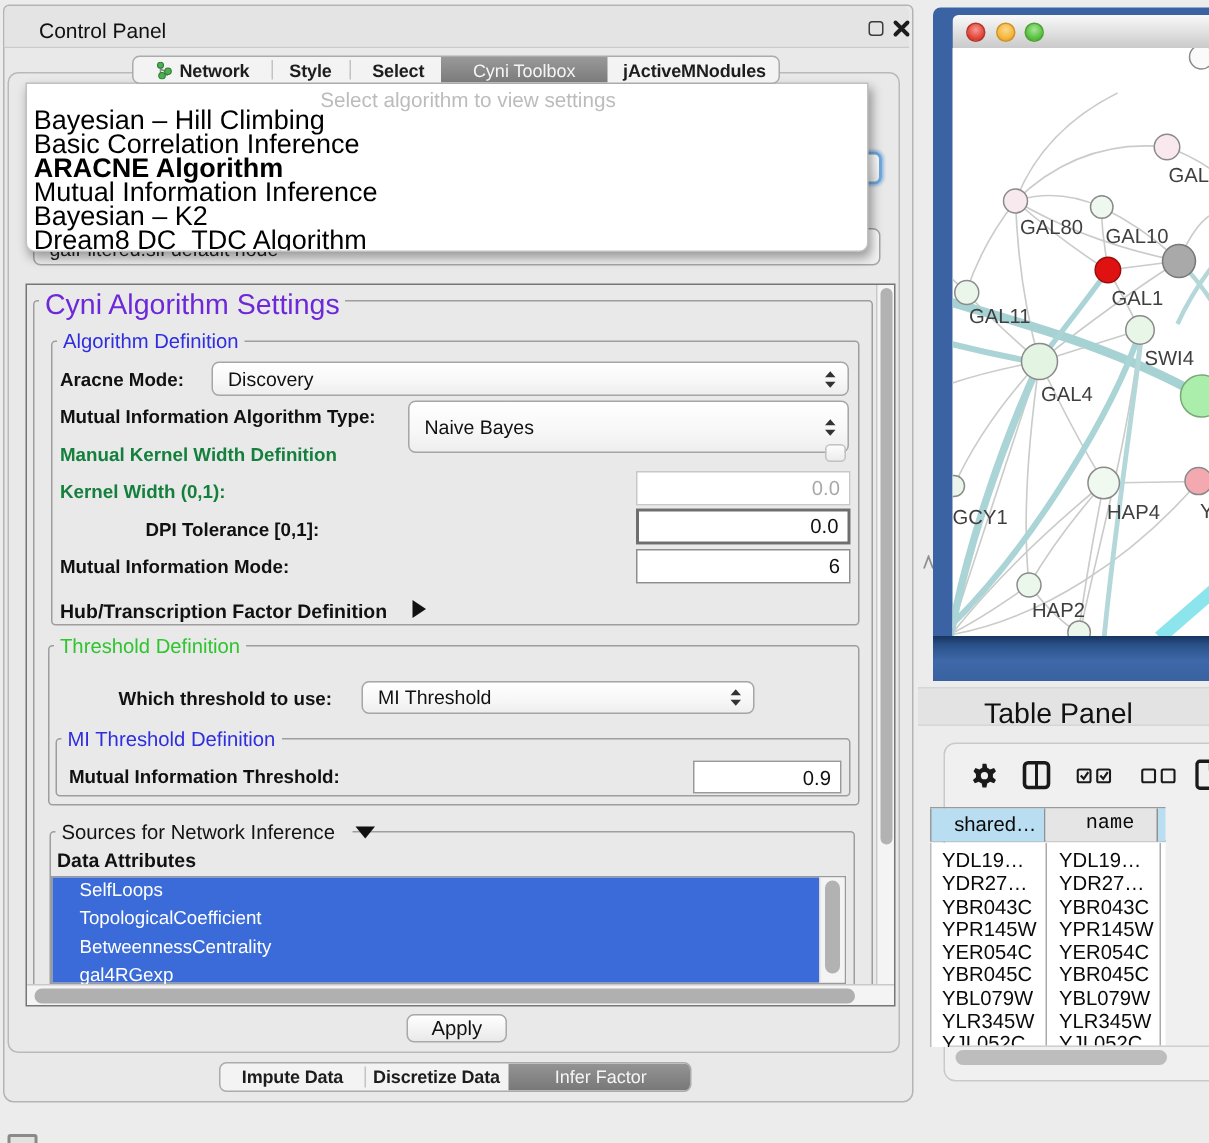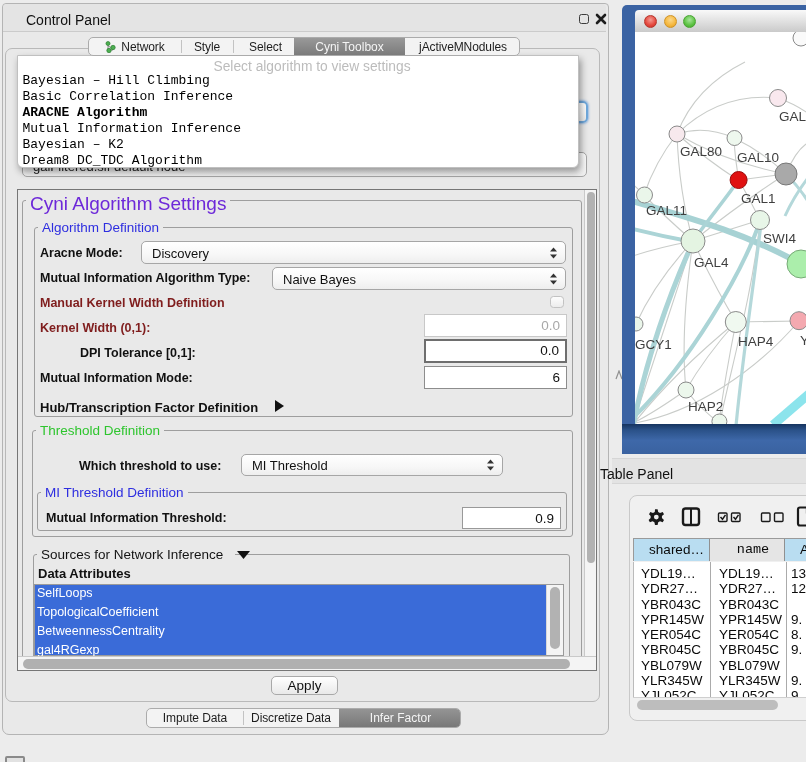--- a/index.html
+++ b/index.html
@@ -1,30 +1,30 @@
 <!DOCTYPE html>
 <html><head>
 <meta charset="utf-8">
 <style>
 html,body{margin:0;padding:0;}
 body{width:806px;height:762px;position:relative;overflow:hidden;background:#ececec;
  font-family:"Liberation Sans",sans-serif;-webkit-font-smoothing:antialiased;}
 .ab{position:absolute;}
 .lbl{font-weight:bold;font-size:12.5px;color:#111;white-space:nowrap;}
-.dis{color:#7f1d1d;}
+.dis{color:#15803d;}
 .combo{position:absolute;background:linear-gradient(#ffffff,#f7f7f7 60%,#eeeeee);
  border:1px solid #a6a6a6;border-radius:5px;box-sizing:border-box;font-size:13px;color:#111;}
 .combo .tx{position:absolute;left:10px;top:50%;transform:translateY(-50%);white-space:nowrap;}
 .updn{position:absolute;right:7px;top:50%;transform:translateY(-50%);width:9px;height:12px;}
 .field{position:absolute;background:#fff;box-sizing:border-box;font-size:13.5px;color:#111;
  text-align:right;padding-right:6px;line-height:21px;}
 .group{position:absolute;border:1px solid #9e9e9e;border-radius:3px;box-sizing:border-box;}
 .gtitle{position:absolute;top:-8px;left:3px;background:#e9e9e9;padding:0 4px;font-size:13.5px;white-space:nowrap;}
 .seg{position:absolute;top:0;bottom:0;display:flex;align-items:center;justify-content:center;
- font-size:12px;font-weight:400;color:#1d1d1d;white-space:nowrap;letter-spacing:-0.1px;}
+ font-size:12px;font-weight:700;color:#1d1d1d;white-space:nowrap;letter-spacing:-0.1px;}
 .segdark{background:linear-gradient(#999999,#7b7b7b);color:#f5f5f5;font-weight:400;letter-spacing:0;}
 .vsep{position:absolute;top:2px;bottom:2px;width:1px;background:#c3c3c3;}
 </style>
 </head>
 <body>
 
 <div class="ab" id="win" style="left:2px;top:3px;width:605px;height:730px;background:#e9e9e9;border:1px solid #b4b4b4;border-radius:4px 4px 7px 7px;"></div>
 <div class="ab" style="left:3px;top:4px;width:603px;height:27px;background:#e4e4e4;border-bottom:1px solid #cbcbcb;border-radius:4px 4px 0 0;"></div>
 <div class="ab" style="left:26px;top:12px;font-size:14px;color:#111;">Control Panel</div>
 <div class="ab" style="left:579px;top:14px;width:8px;height:8px;border:1.6px solid #3c3c3c;border-radius:2.5px;"></div>
@@ -66,31 +66,31 @@
     <span class="gtitle" style="color:#2e2ee0;">Algorithm Definition</span>
   </div>
   <div class="lbl ab" style="left:22px;top:56px;">Aracne Mode:</div>
   <div class="combo" style="left:123px;top:51px;width:425px;height:23px;">
     <div class="tx">Discovery</div>
     <svg class="updn" viewBox="0 0 9 12">
         <path d="M1 4.5 L4.5 0.5 L8 4.5 Z M1 7.5 L4.5 11.5 L8 7.5 Z" fill="#333"></path>
       </svg>
   </div>
   <div class="lbl ab" style="left:22px;top:81px;">Mutual Information Algorithm Type:</div>
-  <div class="combo" style="left:254px;top:77px;width:294px;height:23px;">
+  <div class="combo" style="left:254px;top:77px;width:294px;height:35px;">
     <div class="tx">Naive Bayes</div>
     <svg class="updn" viewBox="0 0 9 12">
         <path d="M1 4.5 L4.5 0.5 L8 4.5 Z M1 7.5 L4.5 11.5 L8 7.5 Z" fill="#333"></path>
       </svg>
   </div>
   <div class="lbl dis ab" style="left:22px;top:106px;">Manual Kernel Width Definition</div>
   <div class="ab" style="left:532px;top:106px;width:14px;height:12px;border:1px solid #c2c2c2;border-radius:3.5px;background:linear-gradient(#fdfdfd,#ececec);box-sizing:border-box;"></div>
   <div class="lbl dis ab" style="left:22px;top:131px;">Kernel Width (0,1):</div>
   <div class="field" style="left:406px;top:124px;width:143px;height:23px;border:1px solid #c8c8c8;color:#a8a8a8;">0.0</div>
-  <div class="lbl ab" style="left:22px;top:156px;padding-left:40px;">DPI Tolerance [0,1]:</div>
+  <div class="lbl ab" style="left:39px;top:156px;padding-left:40px;">DPI Tolerance [0,1]:</div>
   <div class="field" style="left:406px;top:149px;width:143px;height:24px;border:2px solid #6e6e6e;line-height:20px;">0.0</div>
   <div class="lbl ab" style="left:22px;top:181px;">Mutual Information Mode:</div>
   <div class="field" style="left:406px;top:176px;width:143px;height:23px;border:1px solid #8d8d8d;">6</div>
 
   <div class="lbl ab" style="left:22px;top:210px;font-size:13px;">Hub/Transcription Factor Definition</div>
   <svg class="ab" style="left:255px;top:209px;" width="12" height="14" viewBox="0 0 12 14">
       <path d="M2 1 L11 7 L2 13 Z" fill="#111"></path>
     </svg>
 
   <div class="group" style="left:14px;top:240px;width:541px;height:107px;">
@@ -111,21 +111,21 @@
 
   <div class="group" style="left:15px;top:364px;width:537px;height:130px;">
     <span class="gtitle" style="font-size:13.5px;color:#141414;">Sources for Network Inference&nbsp;&nbsp;</span>
   </div>
   <svg class="ab" style="left:218px;top:359px;" width="15" height="11" viewBox="0 0 15 11">
       <path d="M1 2 L14 2 L7.5 10 Z" fill="#111"></path>
     </svg>
   <div class="lbl ab" style="left:20px;top:376px;font-size:13px;">Data Attributes</div>
   <div class="ab" style="left:16px;top:394px;width:530px;height:72px;border:1px solid #9a9a9a;background:#fff;box-sizing:border-box;">
     <div class="ab" style="left:0;top:0;width:511px;height:70px;background:#3a6bd8;color:#fff;font-size:12.5px;">
-      <div style="padding:0 0 0 2px;margin-top:-1.5px;line-height:19.2px;white-space:nowrap;">SelfLoops<br>TopologicalCoefficient<br>BetweennessCentrality<br>gal4RGexp</div>
+      <div style="padding:0 0 0 18px;margin-top:-1.5px;line-height:19.2px;white-space:nowrap;">SelfLoops<br>TopologicalCoefficient<br>BetweennessCentrality<br>gal4RGexp</div>
     </div>
     <div class="ab" style="left:511px;top:0;width:17px;height:70px;background:#f4f4f4;border-left:1px solid #d8d8d8;box-sizing:border-box;">
       <div class="ab" style="left:2.5px;top:2px;width:10px;height:62px;background:#b2b2b2;border-radius:5px;"></div>
     </div>
   </div>
 
   <div class="ab" style="left:566px;top:0;width:12px;height:466px;background:#f4f4f4;border-left:1px solid #c9c9c9;box-sizing:border-box;">
     <div class="ab" style="left:1.5px;top:2px;width:8px;height:371px;background:#b2b2b2;border-radius:4px;"></div>
   </div>
   <div class="ab" style="left:0;top:466px;width:578px;height:14px;background:#f4f4f4;border-top:1px solid #c9c9c9;box-sizing:border-box;">
@@ -137,21 +137,21 @@
 
 <div class="ab" style="left:146px;top:708px;width:315px;height:20px;background:#f3f3f3;border:1px solid #ababab;border-radius:5px;box-sizing:border-box;overflow:hidden;">
   <div class="seg" style="left:0;width:96px;">Impute Data</div>
   <div class="vsep" style="left:96px;"></div>
   <div class="seg" style="left:96px;width:96px;">Discretize Data</div>
   <div class="seg segdark" style="left:192px;width:123px;background:linear-gradient(#949494,#787878);">Infer Factor</div>
 </div>
 
 <div class="ab" style="left:17px;top:55px;width:562px;height:113px;background:#fff;border:1px solid #c0c0c0;border-radius:0 0 6px 6px;box-shadow:2px 4px 7px rgba(0,0,0,.38);box-sizing:border-box;overflow:hidden;">
   <div class="ab" style="left:28px;right:0;top:3px;text-align:center;color:#bcbcbc;font-size:13.8px;">Select algorithm to view settings</div>
-  <div class="ab" style="left:4.5px;top:17px;font-size:13px;color:#000;line-height:15.9px;white-space:nowrap;font-family:Liberation Mono, monospace;">Bayesian – Hill Climbing<br>Basic Correlation Inference<br><b>ARACNE Algorithm</b><br>Mutual Information Inference<br>Bayesian – K2<br>Dream8 DC_TDC Algorithm</div>
+  <div class="ab" style="left:4.5px;top:17px;font-size:18px;color:#000;line-height:15.9px;white-space:nowrap;">Bayesian – Hill Climbing<br>Basic Correlation Inference<br><b>ARACNE Algorithm</b><br>Mutual Information Inference<br>Bayesian – K2<br>Dream8 DC_TDC Algorithm</div>
 </div>
 
 <div class="ab" style="left:5px;top:756px;width:20px;height:14px;background:#e2e2e2;border:2px solid #8a8a8a;border-radius:2px;box-sizing:border-box;"></div>
 
 <svg class="ab" style="left:615px;top:370px;" width="8" height="10" viewBox="0 0 8 10">
     <path d="M1 9 L4 1 L7 9" fill="none" stroke="#909090" stroke-width="1.2"></path>
   </svg>
 
 <div class="ab" style="left:622px;top:5px;width:184px;height:449px;background:#3b63a3;border-radius:5px 0 0 0;"></div>
 <div class="ab" style="left:622px;top:424px;width:184px;height:30px;background:linear-gradient(#16345f,#2a5188 20%,#3e68a9 55%,#3a62a0);"></div>
@@ -233,21 +233,21 @@
     <text x="59" y="235">GAL4</text>
     <text x="0" y="317">GCY1</text>
     <text x="103" y="314">HAP4</text>
     <text x="165" y="313">YD</text>
     <text x="53" y="379">HAP2</text>
   </g>
 </svg>
 </div>
 
 <div class="ab" style="left:612px;top:458px;width:194px;height:26px;background:#e3e3e3;border-top:1px solid #d6d6d6;border-bottom:1px solid #d6d6d6;box-sizing:border-box;"></div>
-<div class="ab" style="left:600px;top:466px;font-size:14px;color:#111;">Table Panel</div>
+<div class="ab" style="left:656px;top:466px;font-size:19px;color:#111;">Table Panel</div>
 
 <div class="ab" style="left:629px;top:495px;width:190px;height:226px;background:#f0f0f0;border:1px solid #c9c9c9;border-radius:8px;box-sizing:border-box;"></div>
 
 <svg class="ab" style="left:645px;top:505px;" width="161" height="26" viewBox="0 0 161 26">
   <g fill="#1a1a1a">
     <path d="M10 4.2 L12.6 4.2 L13.2 7 a5.6 5.6 0 0 1 1.8 1 l2.7-1 1.3 2.2 -2.1 1.9 a5.6 5.6 0 0 1 0 2 l2.1 1.9 -1.3 2.2 -2.7-1 a5.6 5.6 0 0 1 -1.8 1 l-.6 2.8 -2.6 0 -.6-2.8 a5.6 5.6 0 0 1 -1.8-1 l-2.7 1 -1.3-2.2 2.1-1.9 a5.6 5.6 0 0 1 0-2 L4 9.2 5.3 7 l2.7 1 a5.6 5.6 0 0 1 1.8-1 Z"></path>
     <circle cx="11.3" cy="12.1" r="2.4" fill="#f0f0f0"></circle>
   </g>
   <rect x="38" y="3.5" width="16" height="16.5" rx="2.5" fill="none" stroke="#1a1a1a" stroke-width="2.4"></rect>
   <line x1="46" y1="3.5" x2="46" y2="20" stroke="#1a1a1a" stroke-width="2"></line>
@@ -255,21 +255,21 @@
     <rect x="73.5" y="8" width="8.5" height="8.5" rx="1"></rect>
     <rect x="86.5" y="8" width="8.5" height="8.5" rx="1"></rect>
     <path d="M75.5 12 l2 2.2 3-4.4" stroke-width="1.5"></path>
     <path d="M88.5 12 l2 2.2 3-4.4" stroke-width="1.5"></path>
     <rect x="116.5" y="8" width="8.5" height="8.5" rx="1"></rect>
     <rect x="129.5" y="8" width="8.5" height="8.5" rx="1"></rect>
   </g>
   <path d="M153 4.5 a2 2 0 0 1 2-2 l7 0 5 5 0 11 a2 2 0 0 1 -2 2 l-10 0 a2 2 0 0 1 -2-2 Z M162 2.5 l0 5 5 0" fill="none" stroke="#1a1a1a" stroke-width="2.2"></path>
 </svg>
 
-<div class="ab" style="left:633px;top:538px;width:173px;height:160px;overflow:hidden;font-size:13.5px;color:#0a0a0a;">
+<div class="ab" style="left:620px;top:538px;width:157px;height:160px;overflow:hidden;font-size:13.5px;color:#0a0a0a;">
   <div class="ab" style="left:0;top:0;width:260px;height:23px;border-top:1px solid #9a9a9a;border-bottom:1px solid #707070;box-sizing:border-box;">
     <div class="ab" style="left:0;top:0;width:77px;height:22px;background:#b9ddf1;border-left:1px solid #9a9a9a;border-right:1px solid #909090;box-sizing:border-box;text-align:center;line-height:22px;padding-left:10px;">shared…</div>
     <div class="ab" style="left:77px;top:0;width:75px;height:22px;background:#e5e5e5;border-right:1px solid #909090;box-sizing:border-box;text-align:center;line-height:22px;padding-left:12px;font-family:Liberation Mono, monospace;">name</div>
     <div class="ab" style="left:152px;top:0;width:108px;height:22px;background:#b9ddf1;box-sizing:border-box;line-height:22px;padding-left:15px;">Av</div>
   </div>
   <div class="ab" style="left:0;top:24px;width:260px;line-height:15.3px;white-space:pre;border-left:1px solid #bbb;height:136px;background:#fff;">
     <div class="ab" style="left:7px;top:4px;">YDL19…<br>YDR27…<br>YBR043C<br>YPR145W<br>YER054C<br>YBR045C<br>YBL079W<br>YLR345W<br>YJL052C</div>
     <div class="ab" style="left:85px;top:4px;">YDL19…<br>YDR27…<br>YBR043C<br>YPR145W<br>YER054C<br>YBR045C<br>YBL079W<br>YLR345W<br>YJL052C</div>
     <div class="ab" style="left:157px;top:4px;">13<br>12<br><br>9.<br>8.<br>9.<br><br>9.<br>9</div>
     <div class="ab" style="left:76px;top:0;width:1px;height:140px;background:#ababab;"></div>

